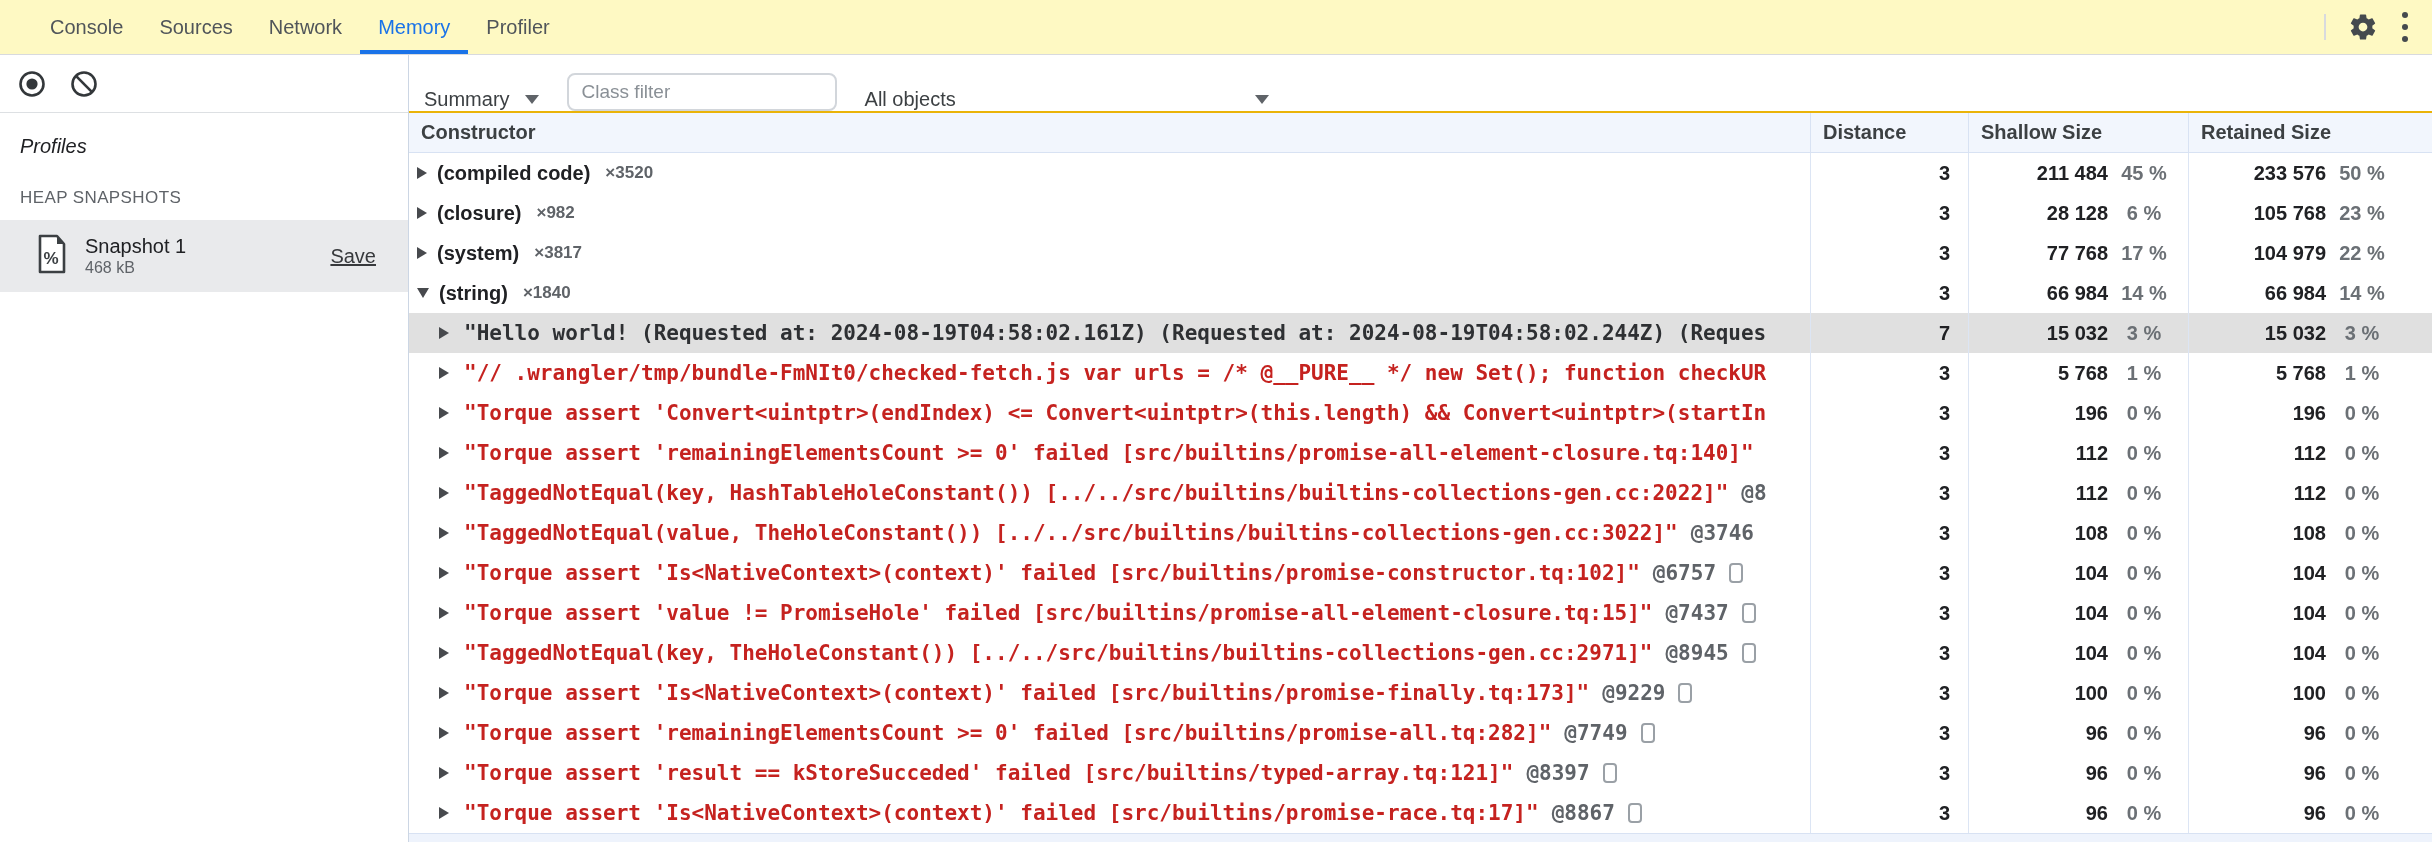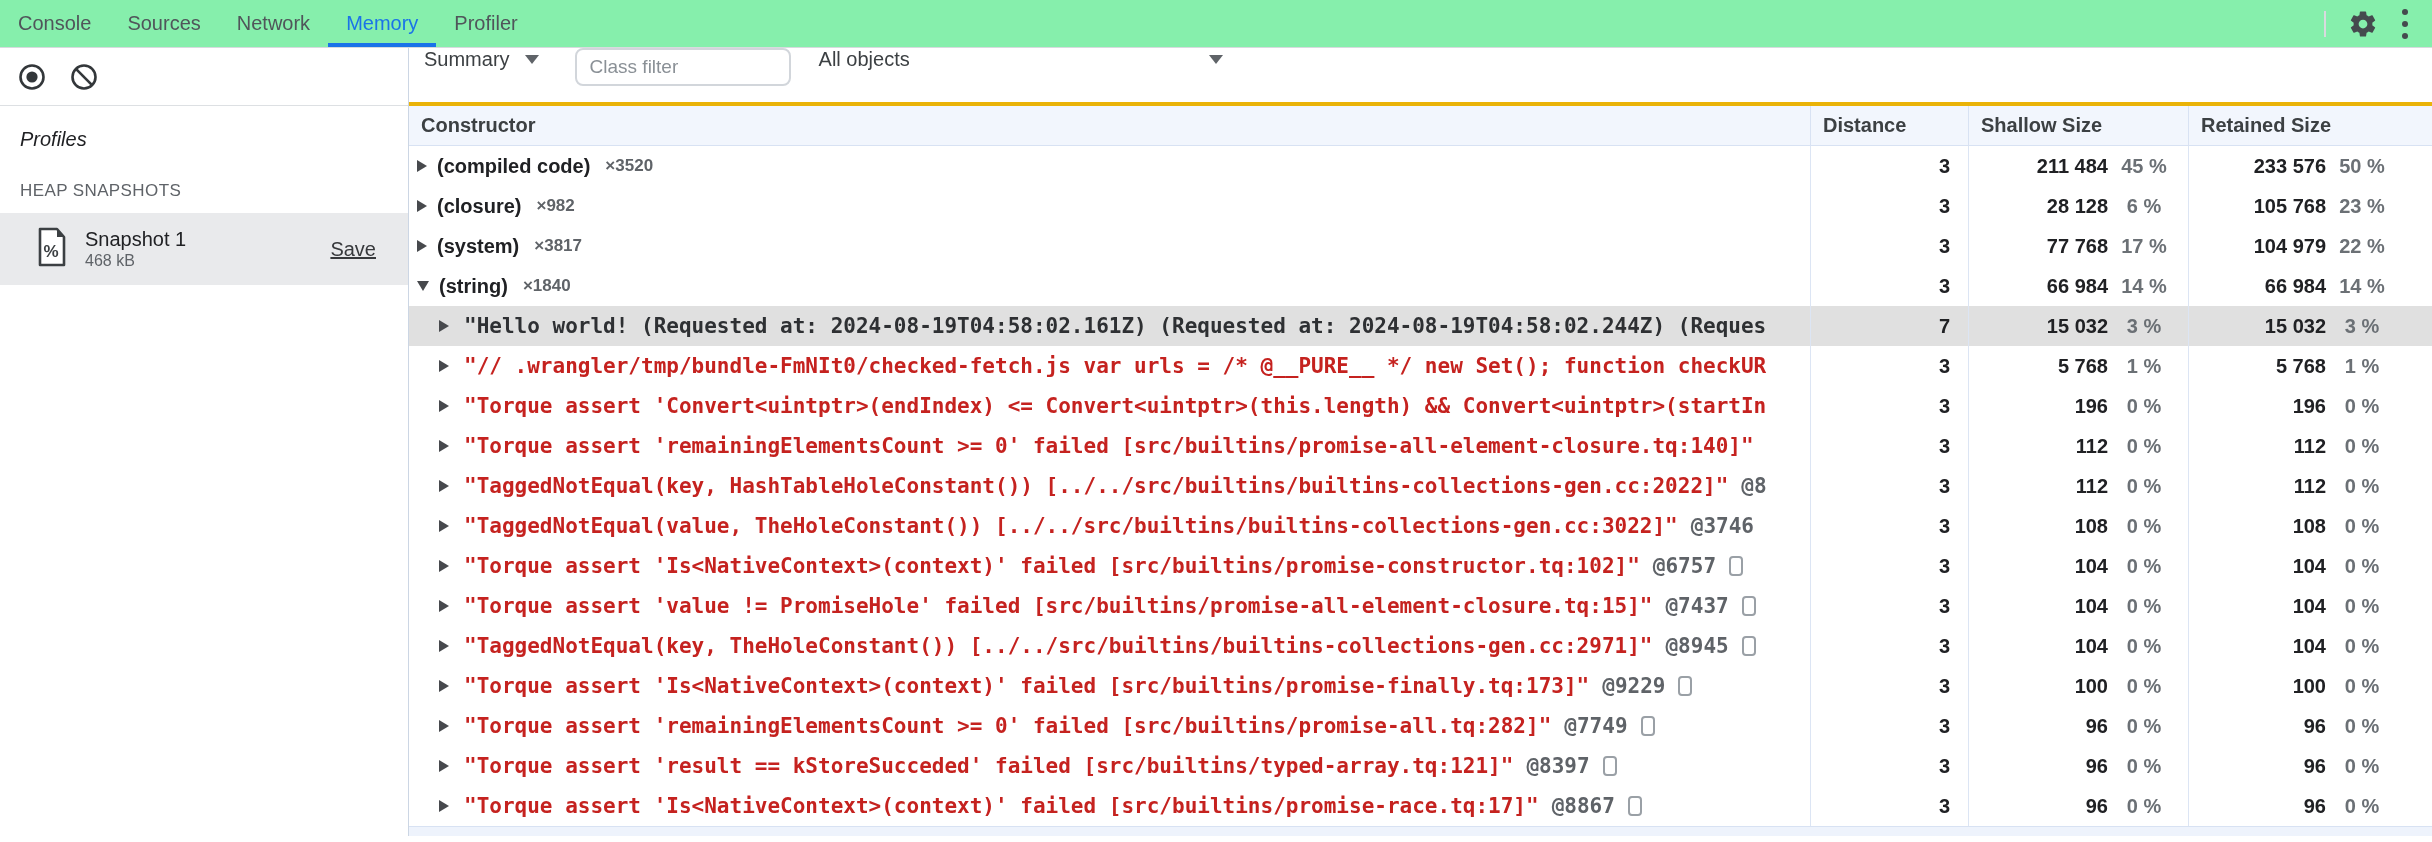--- a/index.html
+++ b/index.html
@@ -1,21 +1,21 @@
 <!DOCTYPE html>
 <html><head>
 <meta charset="utf-8">
 <style>
   * { margin:0; padding:0; box-sizing:border-box; }
   html,body { width:2432px; height:842px; overflow:hidden; background:#fff;
               font-family:"Liberation Sans", sans-serif; }
 
   
-  .tabbar { height:48px; background:#86efac; border-bottom:1px solid #d8dade;
-            display:flex; align-items:stretch; }
+  .tabbar { height:55px; background:#fef9c3; border-bottom:1px solid #d8dade;
+            display:flex; align-items:stretch;padding-left:32px; }
   .tab { padding:4px 18px 0 18px; display:flex; align-items:center; font-size:20px;
          color:#50555a; border-bottom:4px solid transparent; cursor:default; }
   .tab.active { color:#1a73e8; border-bottom-color:#1a73e8; }
   .tabbar-right { margin-left:auto; display:flex; align-items:center; gap:22px; padding-right:22px; }
   .vsep { width:2px; height:26px; background:#d8dade; }
 
   
   .content { display:flex; height:788px; }
 
   
@@ -26,28 +26,28 @@
   .section-label { font-size:17px; color:#5f6368; letter-spacing:.4px; padding:30px 0 12px 20px; }
   .snapshot-item { height:72px; background:#e9eaec; display:flex; align-items:center;
                    padding:0 32px 0 36px; gap:17px; }
   .snap-text { display:flex; flex-direction:column; line-height:1.2; }
   .snap-name { font-size:20px; color:#202124; }
   .snap-size { font-size:16px; color:#5f6368; }
   .save-link { margin-left:auto; font-size:20px; color:#37393c; text-decoration:underline; cursor:pointer; }
 
   
   .main { flex:1; display:flex; flex-direction:column; background:#fff; min-width:0; }
-  .main-toolbar { height:58px; border-bottom:4px solid #eab308; display:flex;
-                  align-items:flex-start; flex:none; }
+  .main-toolbar { height:58px; border-bottom:2px solid #eab308; display:flex;
+                  align-items:flex-end; flex:none; }
   .toolbar-select { display:flex; align-items:center; gap:15px; font-size:20px;
                     color:#3c4043; cursor:default; }
   .sel-summary { margin-left:15px; }
   .dd-arrow { width:0; height:0; border-left:7px solid transparent; border-right:7px solid transparent;
               border-top:9px solid #5f6368; }
-  .class-filter { margin-left:36px; width:216px; height:38px; border:2px solid #d2d6db;
+  .class-filter { margin-left:28px; width:270px; height:38px; border:2px solid #d2d6db;
                   border-radius:8px; font-size:19px; padding:0 13px; color:#202124;
                   font-family:"Liberation Sans",sans-serif; outline:none; }
   .class-filter::placeholder { color:#8a9096; }
   .sel-objects { margin-left:28px; width:404px; justify-content:space-between; }
 
   
   .grid-header, .grid-row { display:grid; grid-template-columns:1401px 158px 220px 1fr;font-weight:bold; }
   .grid-header { height:40px; background:#f2f6fd; border-bottom:1px solid #d8e2f3;
                  font-size:20px; color:#3c4043; flex:none; }
   .hcell { display:flex; align-items:center; padding-left:12px; overflow:hidden; white-space:nowrap; }

